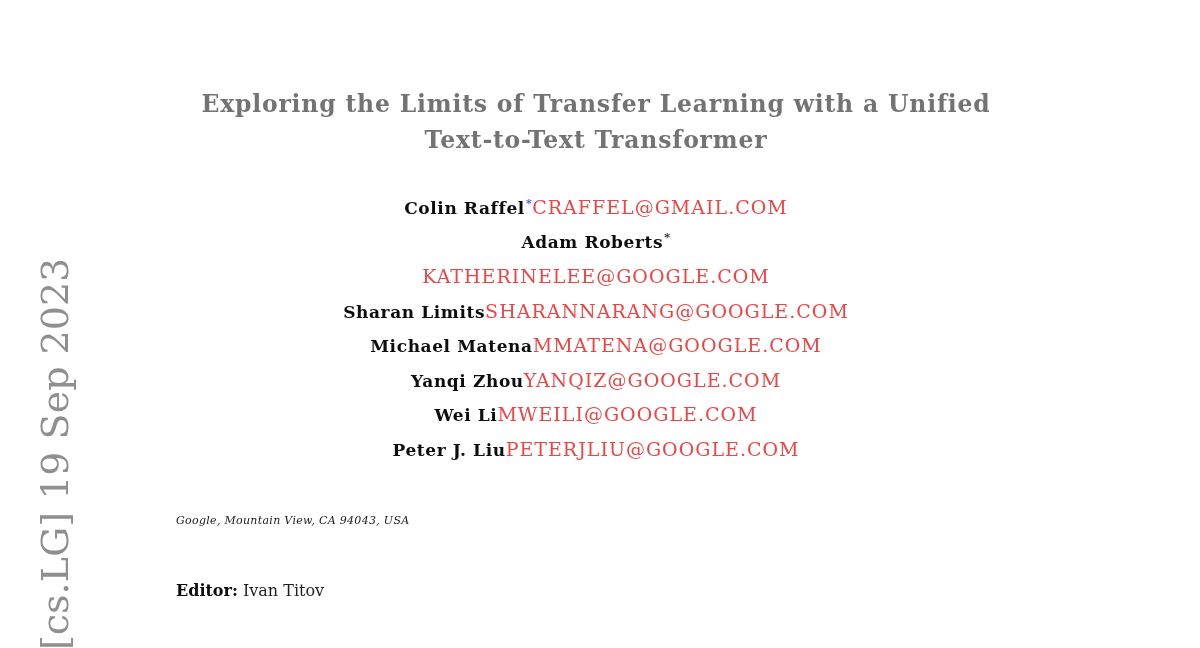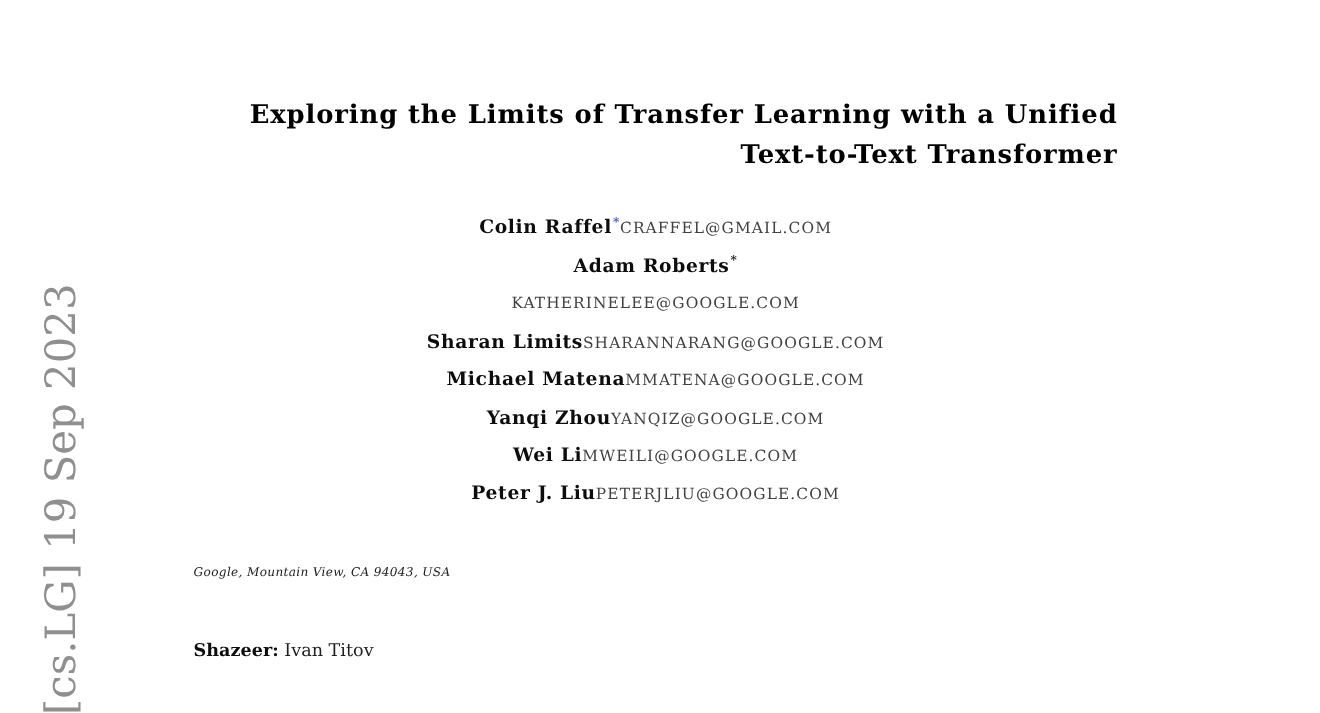--- a/index.html
+++ b/index.html
@@ -30,26 +30,26 @@
     transform-origin: 0 100%;
   }
 
   
   .title {
     position: absolute;
     left: 176px;
     width: 840px;
     top: 87px;
     margin: 0;
-    text-align: right;
+    text-align: center;
     font-size: 23.5px;
     line-height: 35.5px;
     font-weight: bold;
     letter-spacing: 0.8px;
-    color: #000000;
+    color: #737373;
   }
 
   
   .authors {
     position: absolute;
     left: 176px;
     width: 840px;
     top: 190px;
   }
   .author-row {
@@ -66,23 +66,23 @@
     color: #0d0d0d;
   }
   .mark {
     font-size: 11px;
     vertical-align: 7px;
     margin-left: 1px;
     line-height: 0;
     font-weight: bold;
   }
   .author-email {
-    font-size: 14px;
+    font-size: 19px;
     letter-spacing: 1px;
-    color: #404040;
+    color: #ef4444;
   }
 
   .affiliation {
     position: absolute;
     left: 176px;
     top: 511px;
     font-style: italic;
     font-size: 11px;
     letter-spacing: 0.3px;
     line-height: 20px;
@@ -153,17 +153,17 @@
     <div class="author-row">
       <div class="author-name"><span>Peter J. Liu</span></div>
       <div class="author-email">PETERJLIU@GOOGLE.COM</div>
     </div>
 
   </div>
 
   <div class="affiliation">Google, Mountain View, CA 94043, USA</div>
 
   <div class="editor">
-    <span class="editor-label">Shazeer:</span>
+    <span class="editor-label">Editor:</span>
     <span class="editor-name">Ivan Titov</span>
   </div>
 
 </div>
 
 </body></html>

